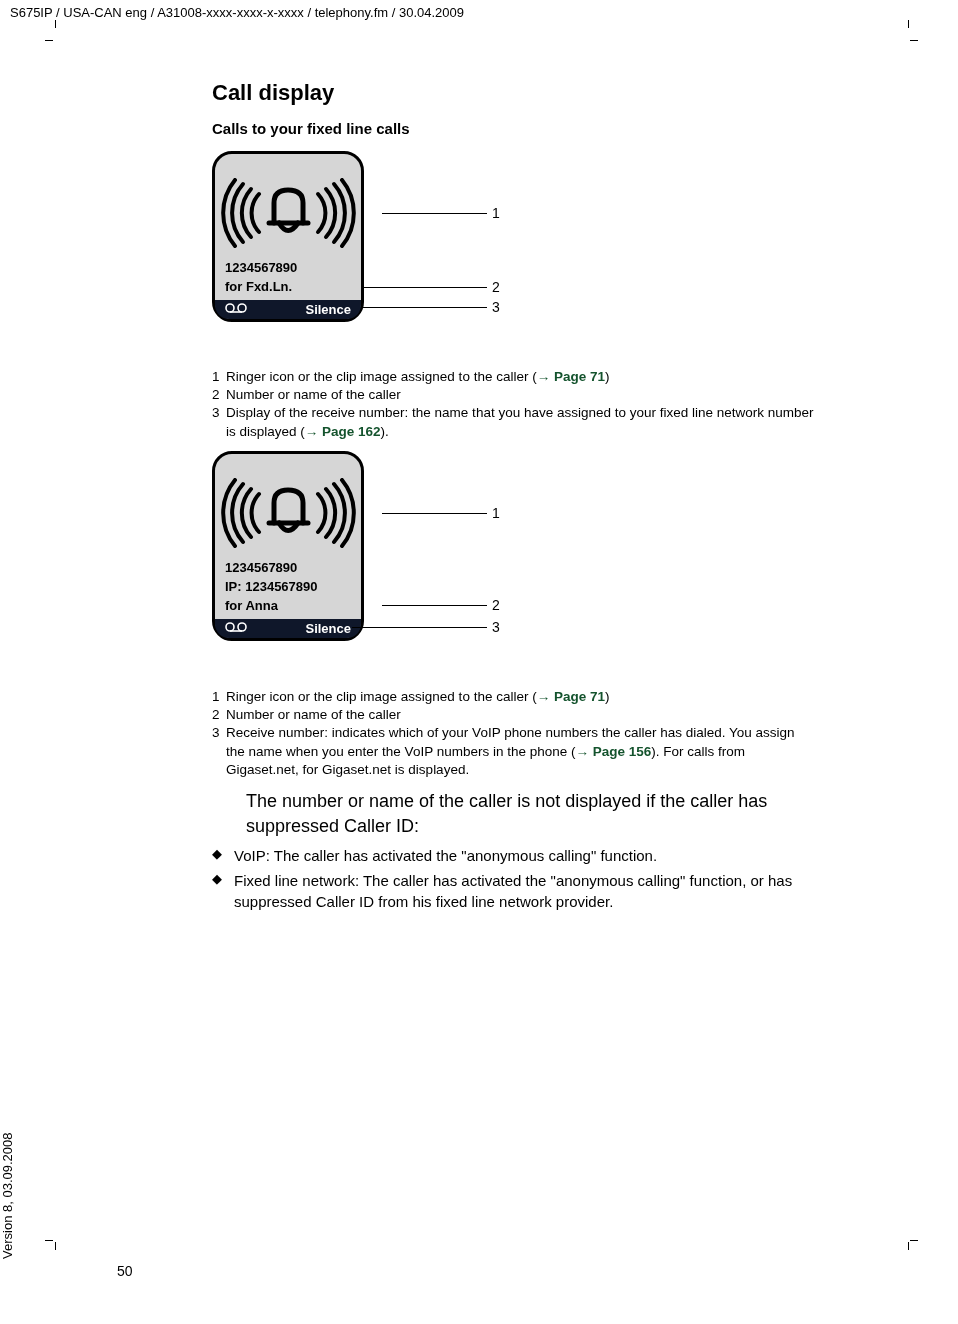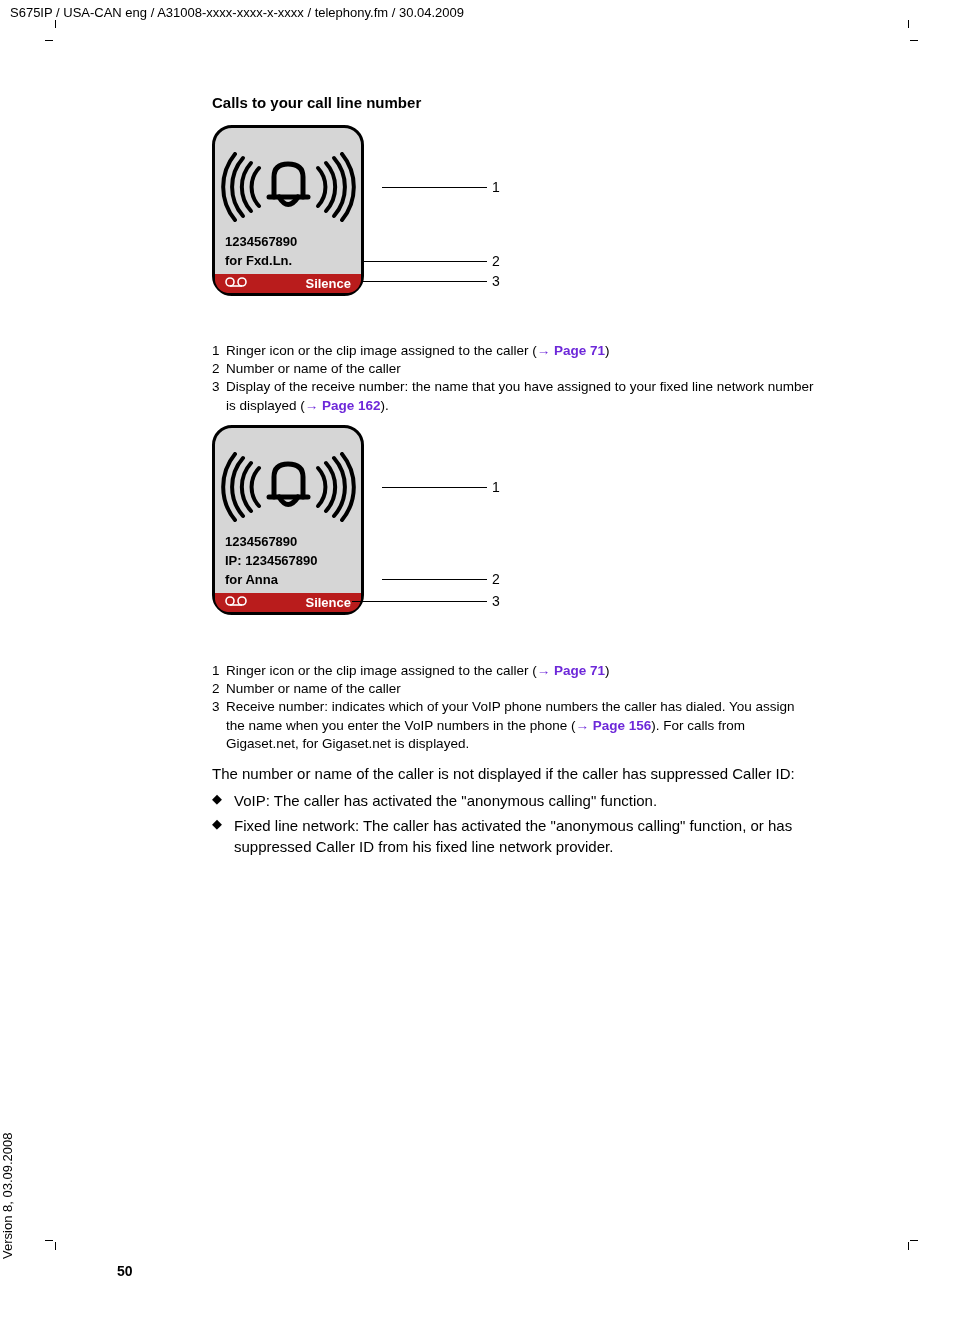--- a/index.html
+++ b/index.html
@@ -49,21 +49,21 @@
   }
   .running-head {
     font-weight: bold;
     font-size: 13.5px;
     margin-bottom: 34px;
   }
   .main-col { margin-left: 95px; }
   h2 { font-size: 22px; font-weight: bold; margin-bottom: 8px; }
   p.body { font-size: 15px; line-height: 1.35; margin-bottom: 12px; }
   h3 { font-size: 15px; font-weight: bold; margin-top: 14px; margin-bottom: 14px; }
-  .arrow-link { color: #6d28d9; font-weight: bold; }
+  .arrow-link { color: #14532d; font-weight: bold; }
 
   .phone-fig {
     position: relative;
     margin-bottom: 12px;
     height: 205px;
   }
   .phone-fig.tall { height: 225px; }
   .phone-frame {
     position: absolute;
     top: 0; left: 0;
@@ -73,21 +73,21 @@
     background: #d6d6d6;
     padding-top: 12px;
   }
   .ring-icon { text-align: center; font-size: 0; padding: 12px 0 10px 0; }
   .ring-svg { width: 135px; height: 70px; }
   .lcd-text { font-weight: bold; font-size: 13px; padding: 2px 10px 2px 10px; }
   .lcd-softkeys {
     display: flex;
     align-items: center;
     justify-content: space-between;
-    background: #b91c1c;
+    background: #0f172a;
     color: #fff;
     border-radius: 0 0 14px 14px;
     margin-top: 4px;
     padding: 2px 10px;
     font-weight: bold;
     font-size: 13px;
   }
   .vm-icon { letter-spacing: -1px; }
 
   .callout-line {
@@ -98,52 +98,53 @@
   .callout-num {
     position: absolute;
     font-size: 14px;
   }
 
   .legend { font-size: 13.5px; line-height: 1.35; margin-bottom: 10px; }
   .legend-row { display: flex; }
   .legend-num { width: 14px; flex-shrink: 0; }
   .legend-txt { flex: 1; }
 
-  .para { font-size: 15px; line-height: 1.4; margin-bottom: 6px; }
+  .para { font-size: 18px; line-height: 1.4; margin-bottom: 6px; margin-left: 34px; }
   .bullets { list-style: none; padding: 0; margin: 0; }
   .bullets li { display: flex; margin-bottom: 4px; font-size: 15px; line-height: 1.4; }
   .bullets .bm { width: 22px; flex-shrink: 0; font-size: 13px; }
   .bullets .bt { flex: 1; }
 
   .page-num {
     position: absolute;
     bottom: 45px;
     left: 117px;
-    font-weight: bold;
+    font-weight: normal;
     font-size: 14px;
   }
   .bold-sans { font-weight: normal; font-family: Arial, sans-serif; }
 </style>
 </head>
 <body>
 
 <div class="top-header">S675IP  / USA-CAN eng / A31008-xxxx-xxxx-x-xxxx / telephony.fm / 30.04.2009</div>
 
 <div class="crop-marks crop-tl"></div>
 <div class="crop-marks crop-tr"></div>
 <div class="crop-marks crop-bl"></div>
 <div class="crop-marks crop-br"></div>
 
 <div class="side-version">Version 8, 03.09.2008</div>
 
 <div class="content">
 
   <div class="main-col">
-
-    <h3>Calls to your call line number</h3>
+    <h2>Call display</h2>
+
+    <h3>Calls to your fixed line calls</h3>
 
     <div class="phone-fig">
       <div class="phone-frame">
         <div class="ring-icon">
           <svg class="ring-svg" viewBox="0 0 135 70">
             <g fill="none" stroke="#000" stroke-width="4" stroke-linecap="round">
               <path d="M38 16 A28 28 0 0 0 38 54"></path>
               <path d="M30 11 A36 36 0 0 0 30 59"></path>
               <path d="M22 6 A44 44 0 0 0 22 64"></path>
               <path d="M14 2 A52 52 0 0 0 14 68"></path>

